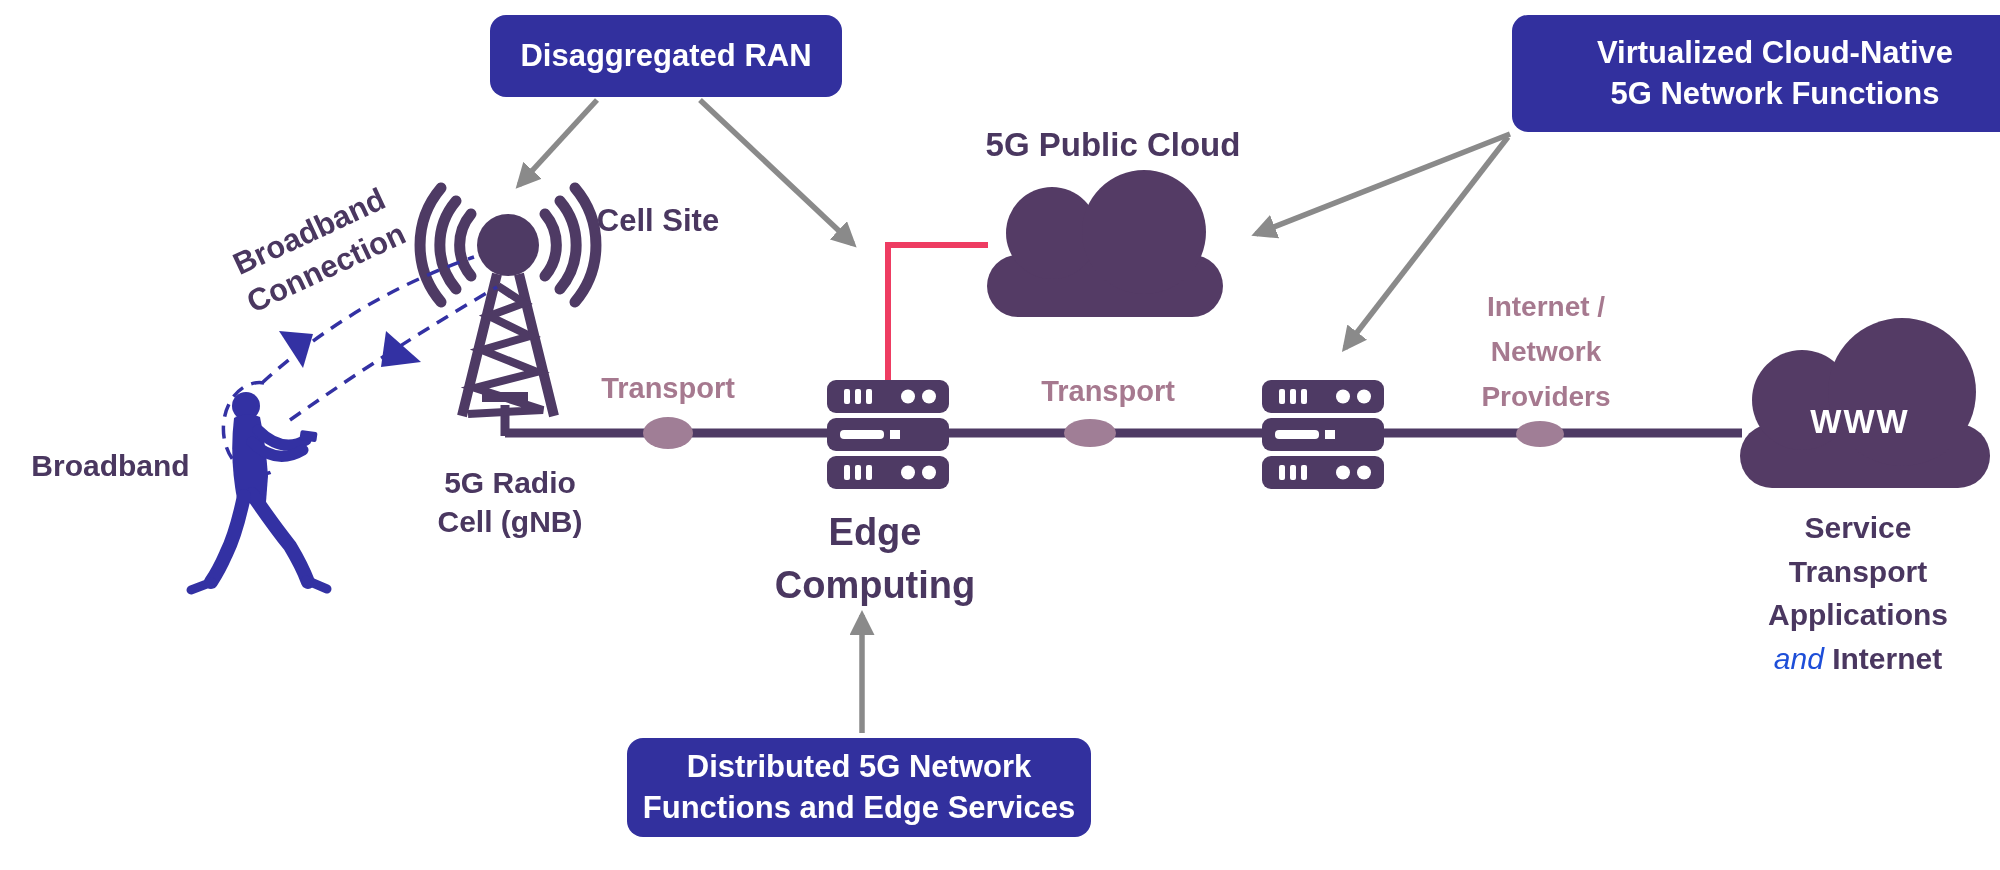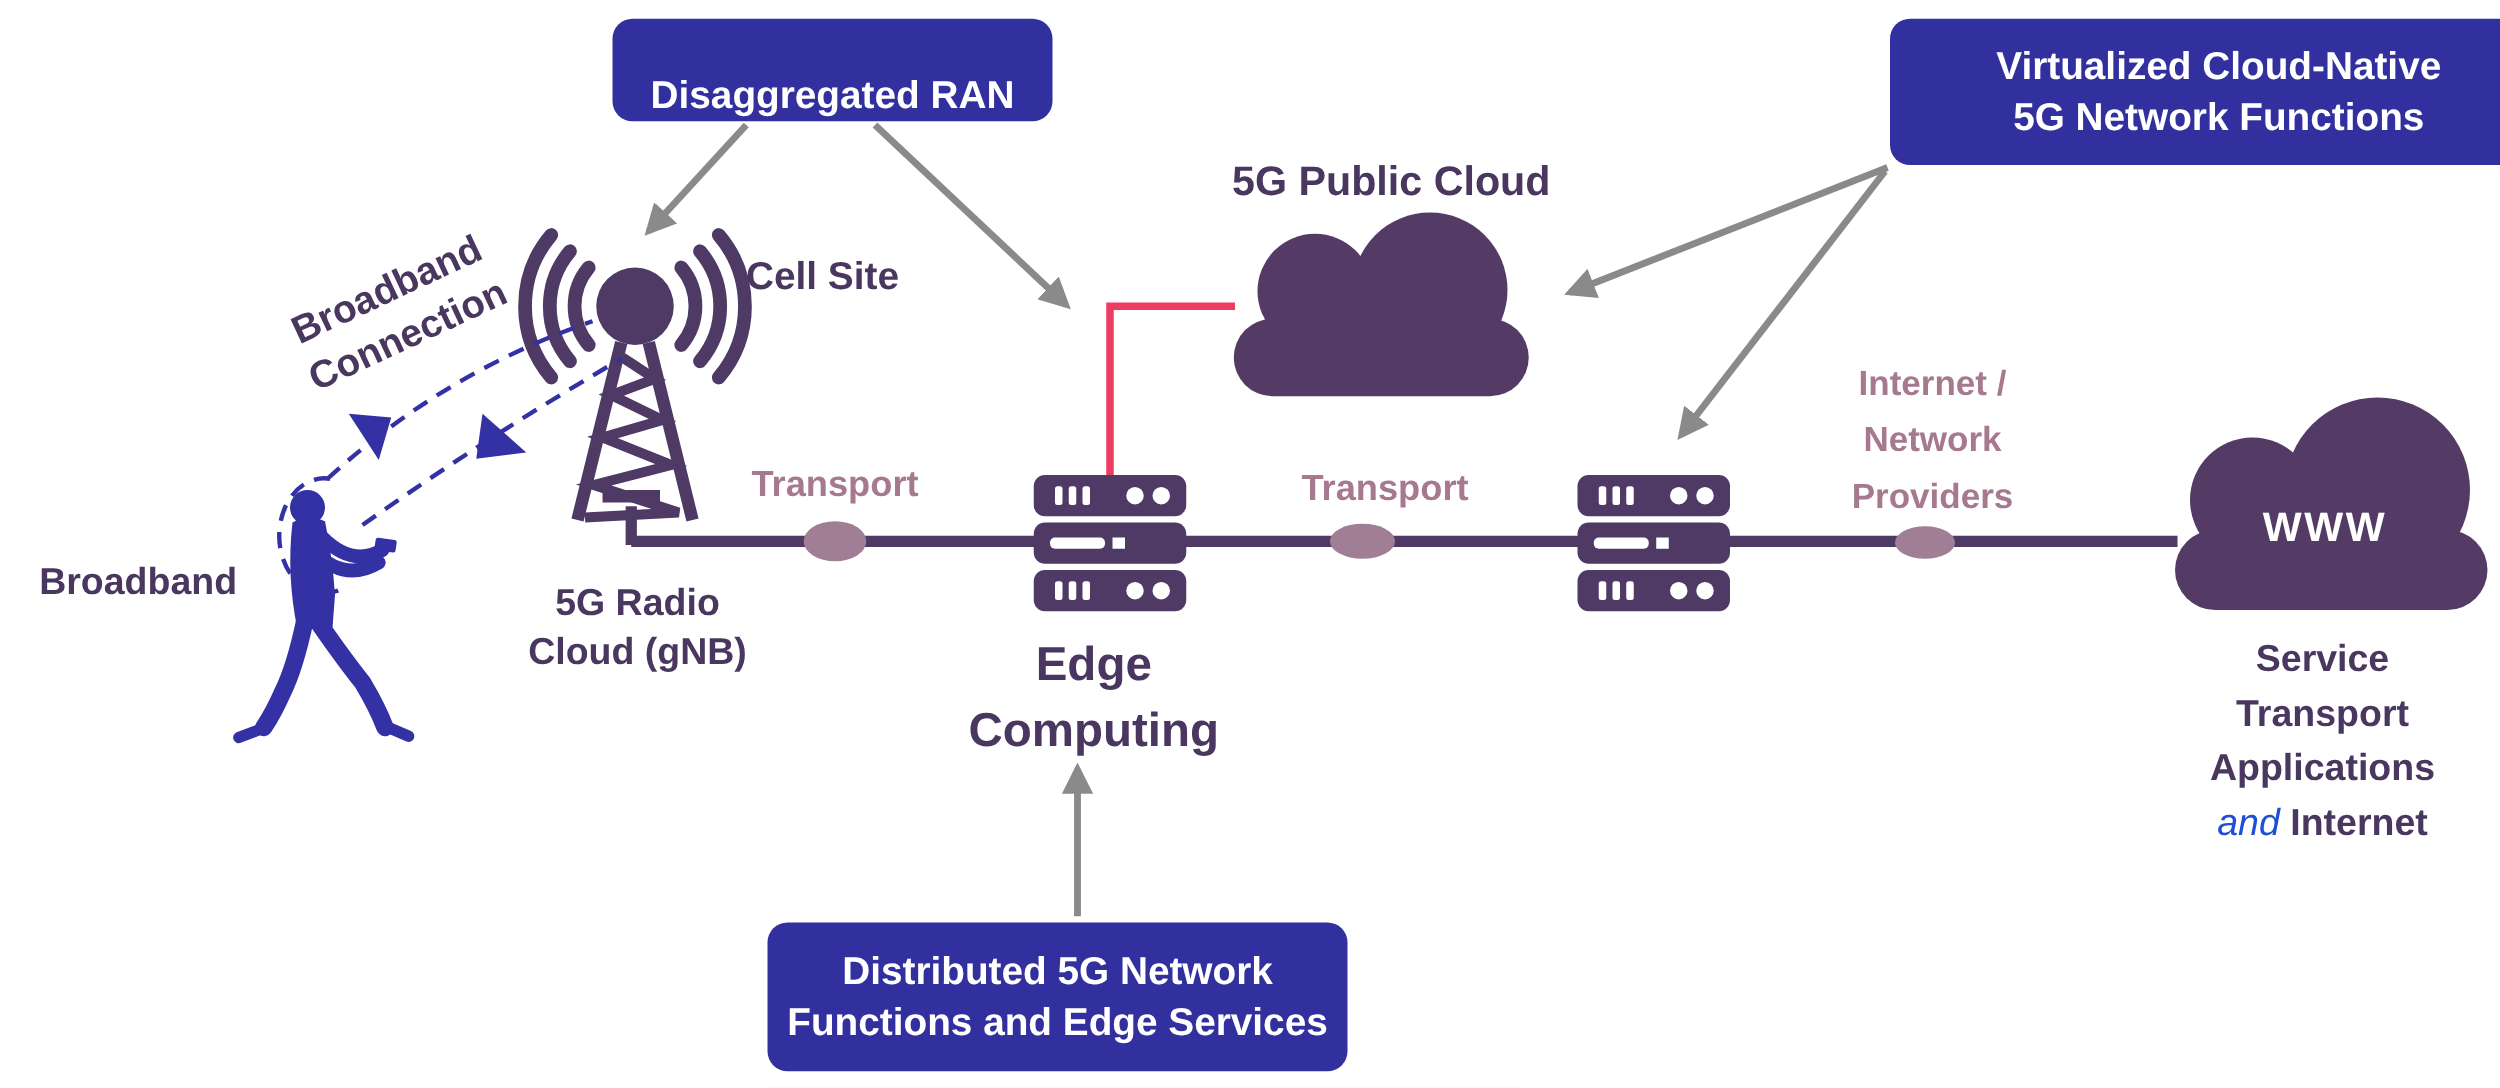--- a/index.html
+++ b/index.html
@@ -138,50 +138,50 @@
       <path class="s-blue" fill="none" stroke-width="11" stroke-linecap="round" d="M 258,430 Q 282,454 306,440"></path>
       <path class="s-blue" fill="none" stroke-width="11" stroke-linecap="round" d="M 252,442 Q 276,466 303,450"></path>
       <rect class="f-blue" x="300" y="431" width="17" height="10" rx="2" transform="rotate(8 308 436)"></rect>
       <path class="s-blue" fill="none" stroke-width="14" stroke-linecap="round" d="M 252,494 Q 274,526 290,546 Q 302,566 308,582"></path>
       <path class="s-blue" fill="none" stroke-width="14" stroke-linecap="round" d="M 244,496 Q 236,534 226,554 Q 219,570 211,582"></path>
       <path class="s-blue" fill="none" stroke-width="9" stroke-linecap="round" d="M 306,580 L 327,589"></path>
       <path class="s-blue" fill="none" stroke-width="9" stroke-linecap="round" d="M 212,582 L 191,590"></path>
     </g>
   </svg>
 
-  <div class="badge" style="left:490px;top:15px;width:352px;height:82px;font-size:31px;justify-content:flex-end;">
+  <div class="badge" style="left:490px;top:15px;width:352px;height:82px;font-size:31px;">
     <span>Disaggregated RAN</span>
   </div>
 
   <div class="badge" style="left:1512px;top:15px;width:526px;height:117px;font-size:31px;">
     <span>Virtualized Cloud-Native</span>
     <span>5G Network Functions</span>
   </div>
 
-  <div class="badge" style="left:614px;top:738px;width:464px;height:119px;font-size:31px;text-align:right;">
+  <div class="badge" style="left:627px;top:738px;width:464px;height:99px;font-size:31px;text-align:right;">
     <span>Distributed 5G Network</span>
     <span>Functions and Edge Services</span>
   </div>
 
   <div class="lbl" style="left:568px;top:203px;width:180px;font-size:31px;">Cell Site</div>
 
   <div class="lbl" style="left:963px;top:126px;width:300px;font-size:33px;">5G Public Cloud</div>
 
   <div class="lbl" style="left:178px;top:210px;width:280px;font-size:31px;line-height:1.3;transform:rotate(-25deg);">
     <span class="ln">Broadband</span>
     <span class="ln">Connection</span>
   </div>
 
   <div class="lbl" style="left:8px;top:445px;width:205px;font-size:30px;line-height:1.4;">
     <span class="ln">Broadband</span>
   </div>
 
   <div class="lbl" style="left:390px;top:463px;width:240px;font-size:30px;line-height:1.3;">
     <span class="ln">5G Radio</span>
-    <span class="ln">Cloud (gNB)</span>
+    <span class="ln">Cell (gNB)</span>
   </div>
 
   <div class="lbl mauve" style="left:588px;top:372px;width:160px;font-size:29px;">Transport</div>
 
   <div class="lbl mauve" style="left:1028px;top:375px;width:160px;font-size:29px;">Transport</div>
 
   <div class="lbl" style="left:770px;top:506px;width:210px;font-size:38px;line-height:1.4;">
     <span class="ln">Edge</span>
     <span class="ln">Computing</span>
   </div>

